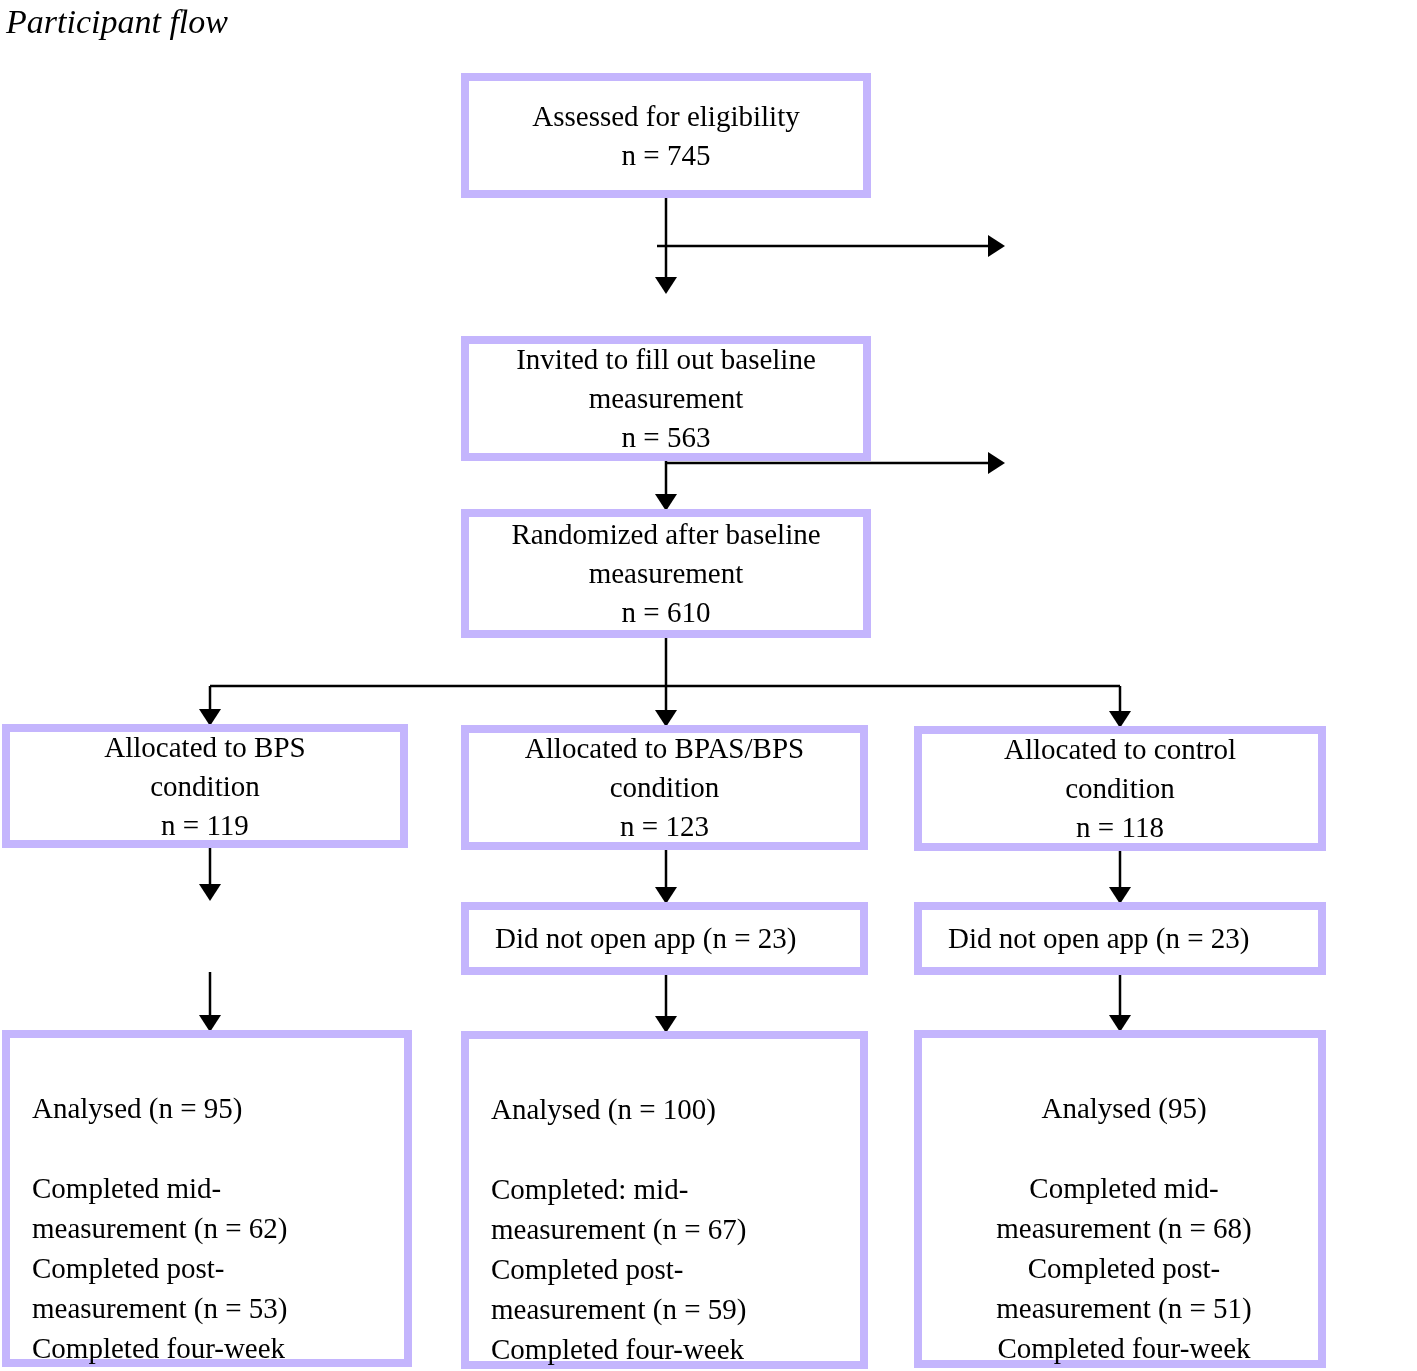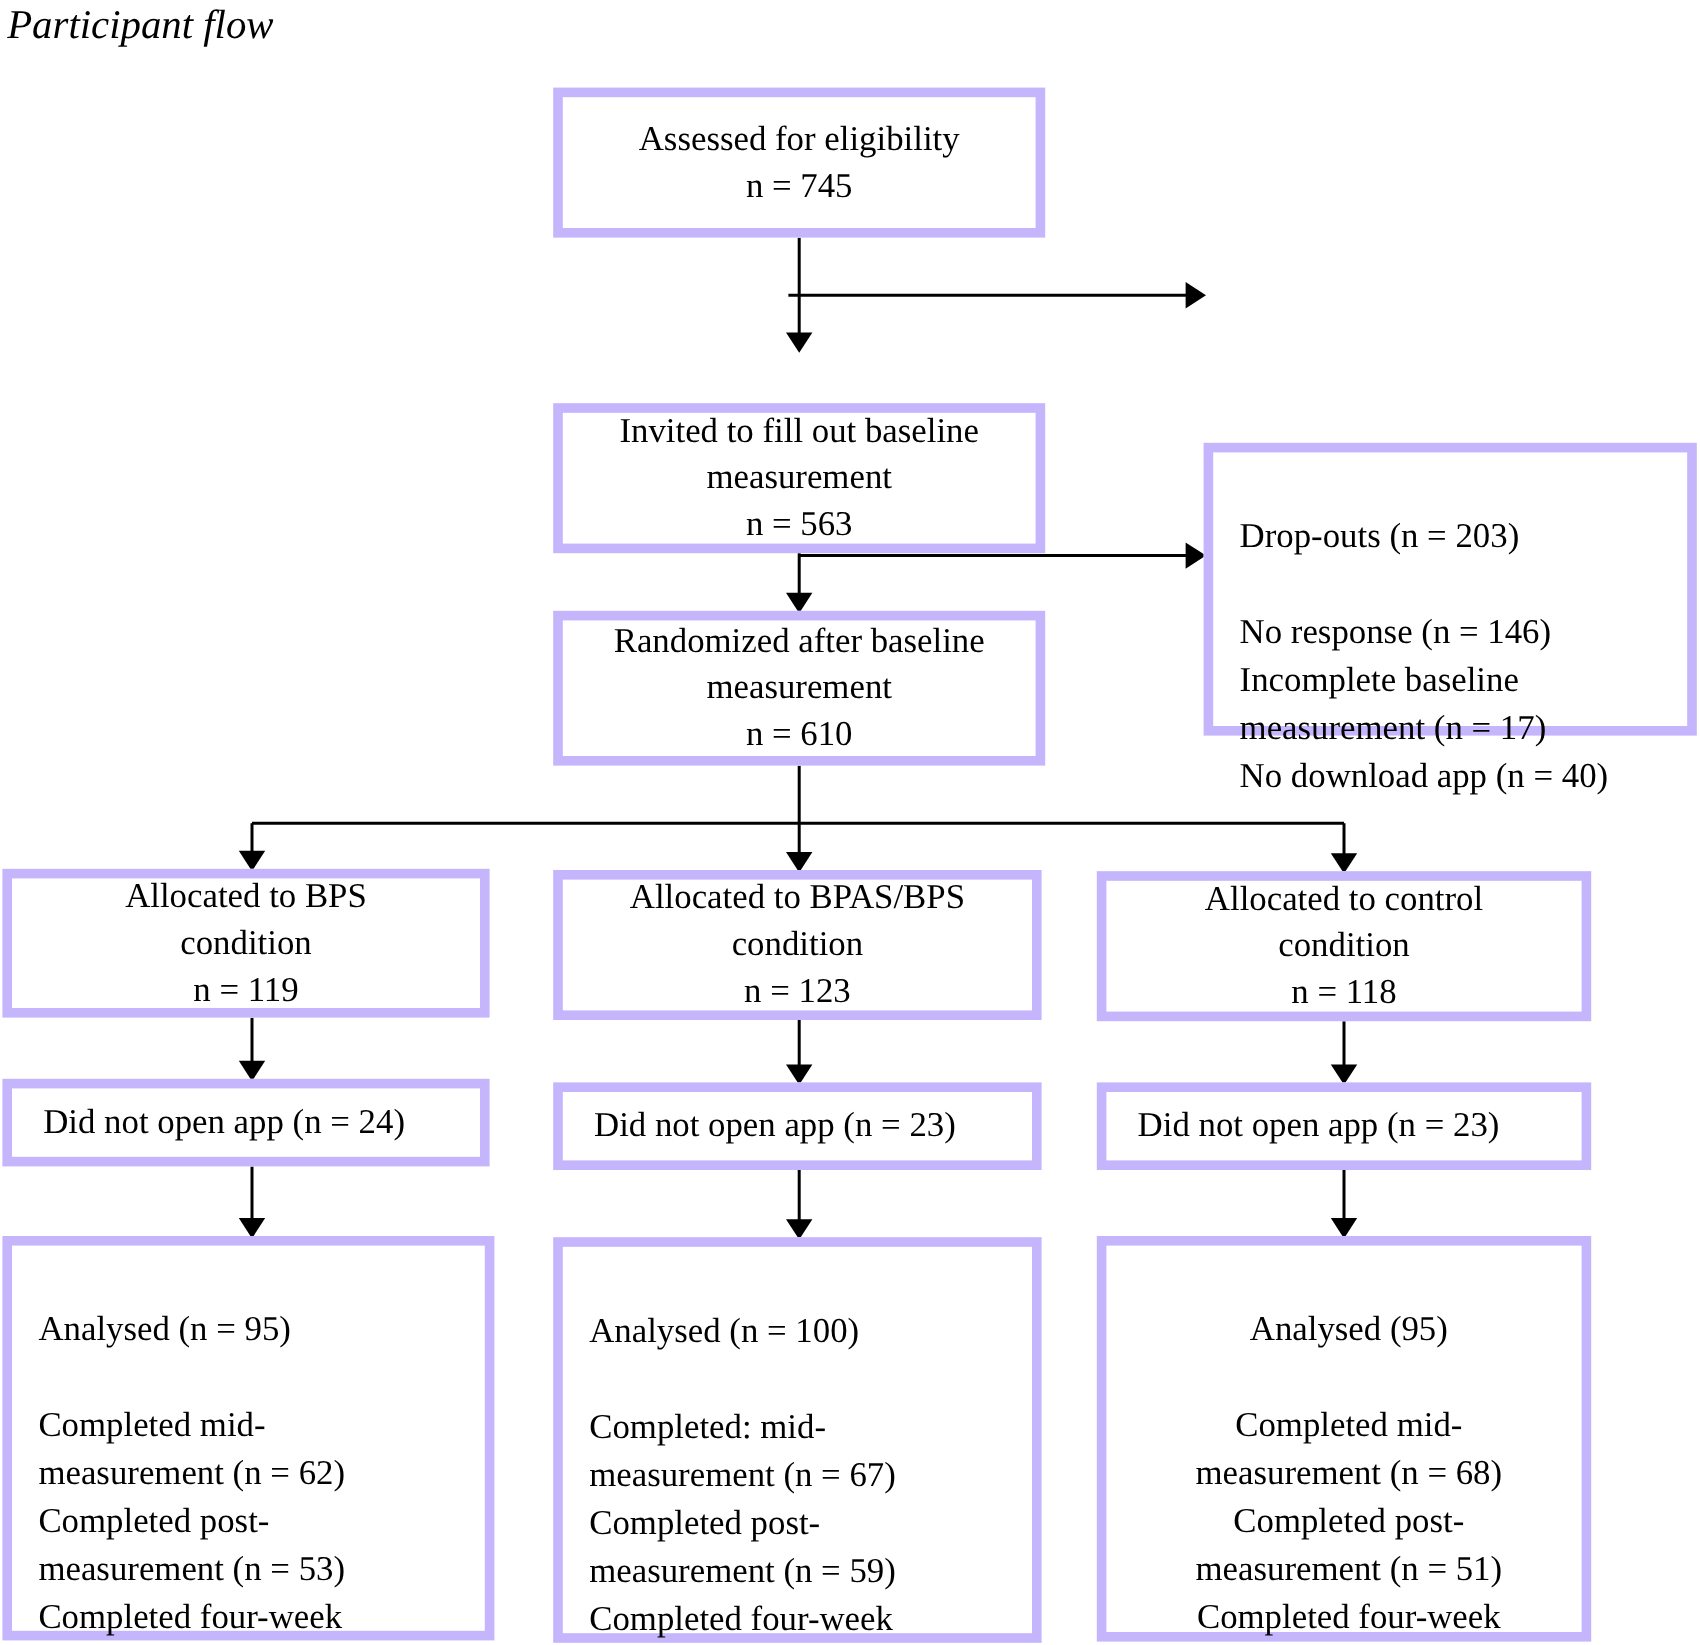--- a/index.html
+++ b/index.html
@@ -89,28 +89,20 @@
 n = 745</span>
   </div>
 
 
   <div class="node centered" style="left:461px; top:292px; width:410px; height:125px;margin-top:44px;">
     <span>Invited to fill out baseline
 measurement
 n = 563</span>
   </div>
 
-  <div class="node lefttop" style="left:1003px; top:369px; width:411px; height:244px; padding-top:10px;">
-    <span>Drop-outs (n = 203)
-
-No response (n = 146)
-Incomplete baseline
-measurement (n = 17)
-No download app (n = 40)</span>
-  </div>
 
   <div class="node centered" style="left:461px; top:509px; width:410px; height:129px;">
     <span>Randomized after baseline
 measurement
 n = 610</span>
   </div>
 
   <div class="node centered" style="left:2px; top:724px; width:406px; height:124px;">
     <span>Allocated to BPS
 condition
@@ -122,23 +114,20 @@
 condition
 n = 123</span>
   </div>
 
   <div class="node centered" style="left:914px; top:726px; width:412px; height:125px;">
     <span>Allocated to control
 condition
 n = 118</span>
   </div>
 
-  <div class="node leftmid" style="left:2px; top:899px; width:406px; height:73px;">
-    <span>Did not open app (n = 24)</span>
-  </div>
 
   <div class="node leftmid" style="left:461px; top:902px; width:407px; height:73px;">
     <span>Did not open app (n = 23)</span>
   </div>
 
   <div class="node leftmid" style="left:914px; top:902px; width:412px; height:73px;">
     <span>Did not open app (n = 23)</span>
   </div>
 
   <div class="node lefttop" style="left:2px; top:1030px; width:410px; height:337px;">

